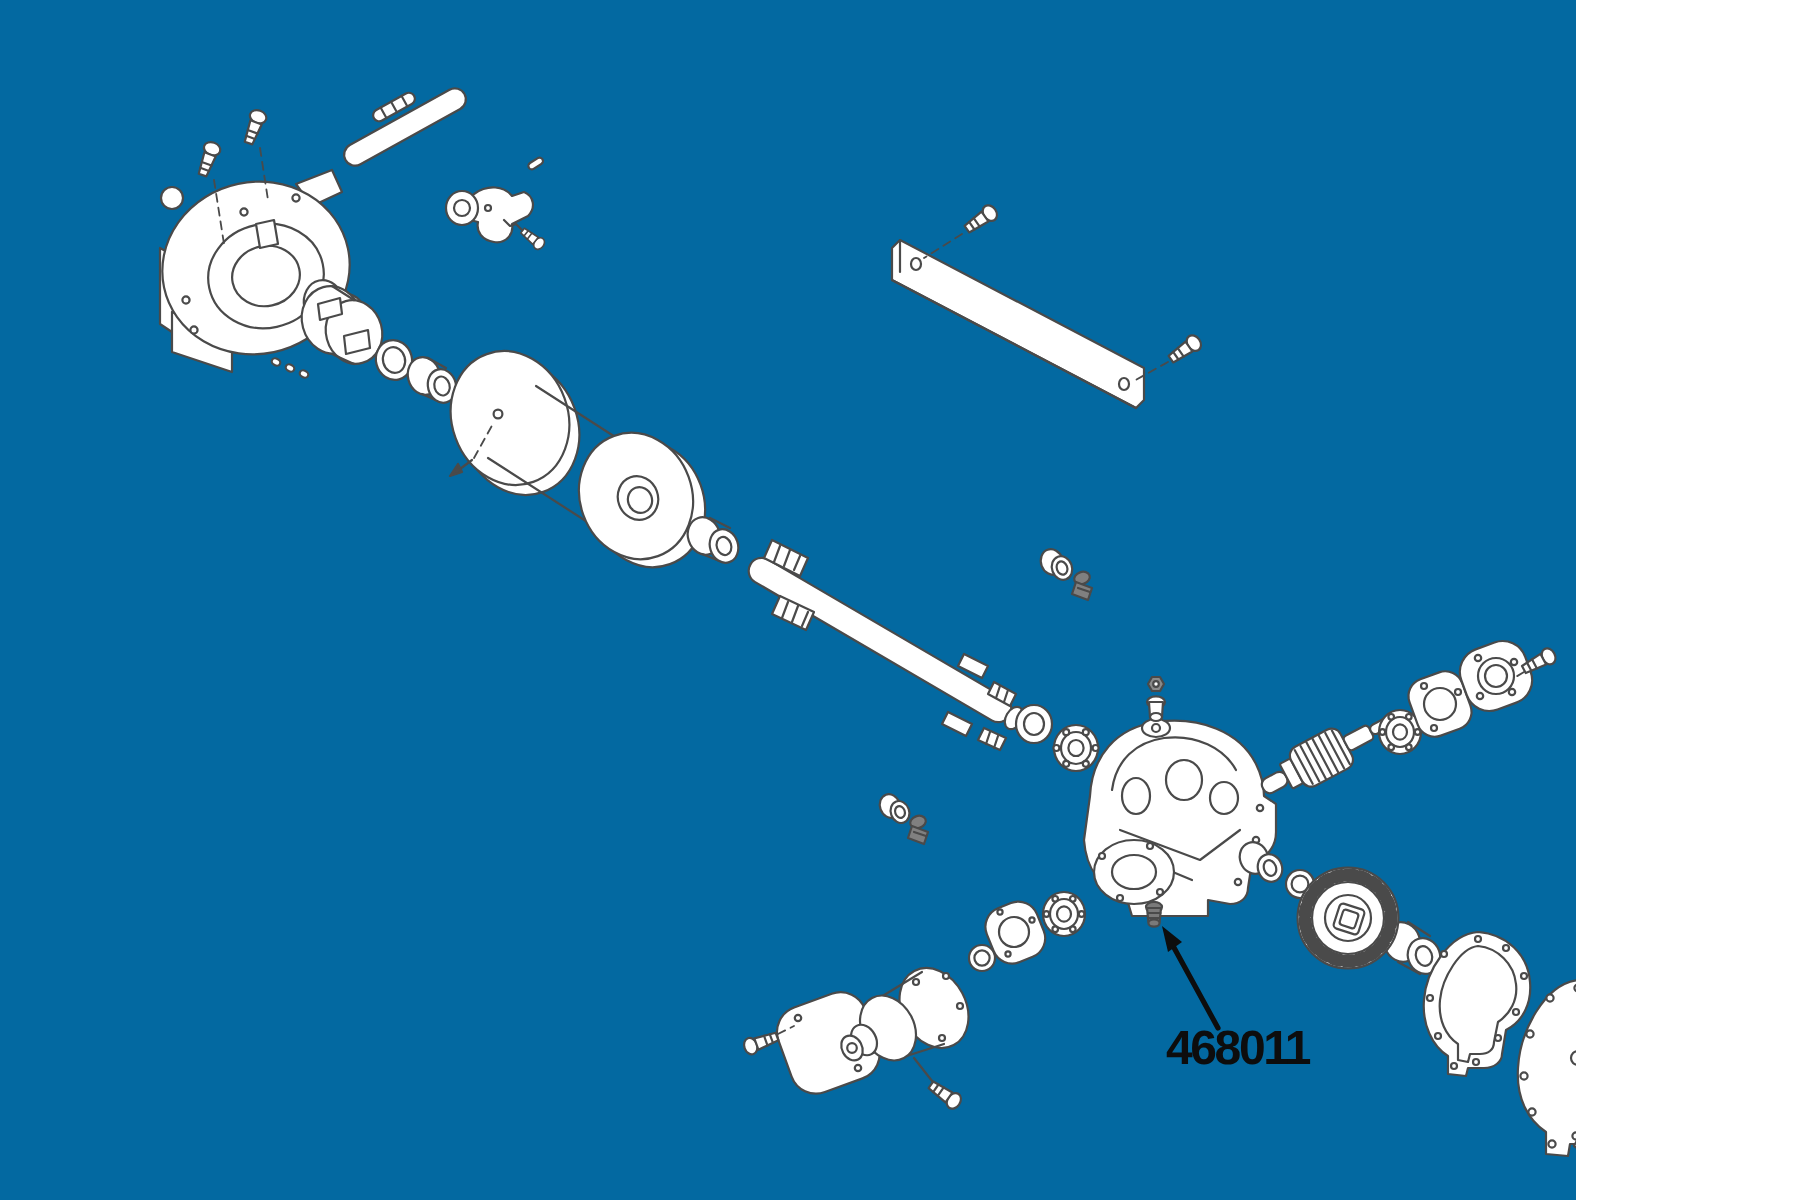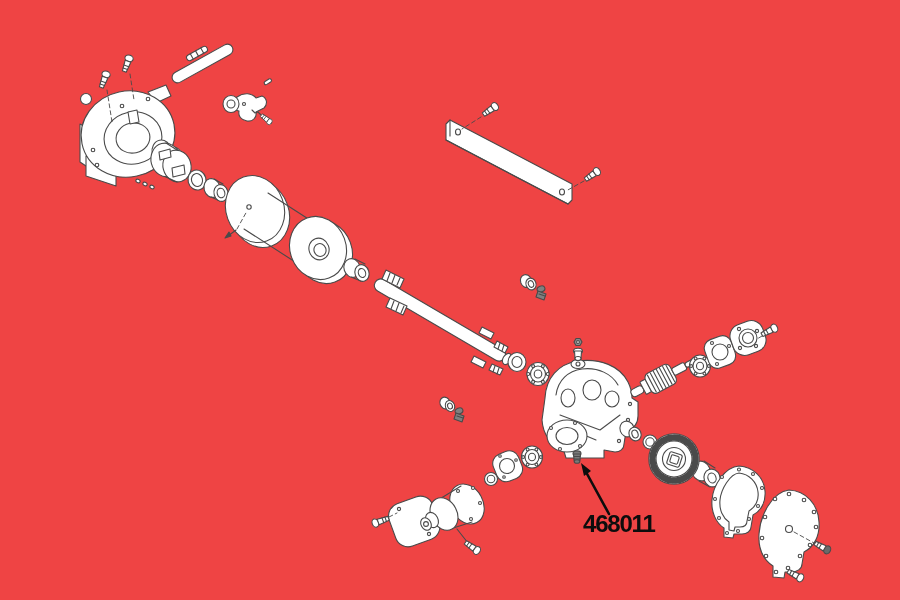--- a/index.html
+++ b/index.html
@@ -1,17 +1,17 @@
 <!DOCTYPE html>
 <html><head>
 <meta charset="utf-8">
 <style>
   html,body{margin:0;padding:0;background:#ffffff;}
   .stage{
-    position:relative;width:900px;height:600px;background:#ef4444;overflow:hidden;
+    position:relative;width:788px;height:600px;background:#0369a1;overflow:hidden;
     font-family:"Liberation Sans",sans-serif;
   }
   .stage svg{position:absolute;left:0;top:0;}
   .part-label{
     font-family:"Liberation Sans",sans-serif;
     font-weight:700;font-size:24px;letter-spacing:-1.2px;
   }
   .dash{stroke-dasharray:4 3;fill:none;}
   .thin{stroke-width:0.9;}
 </style>

